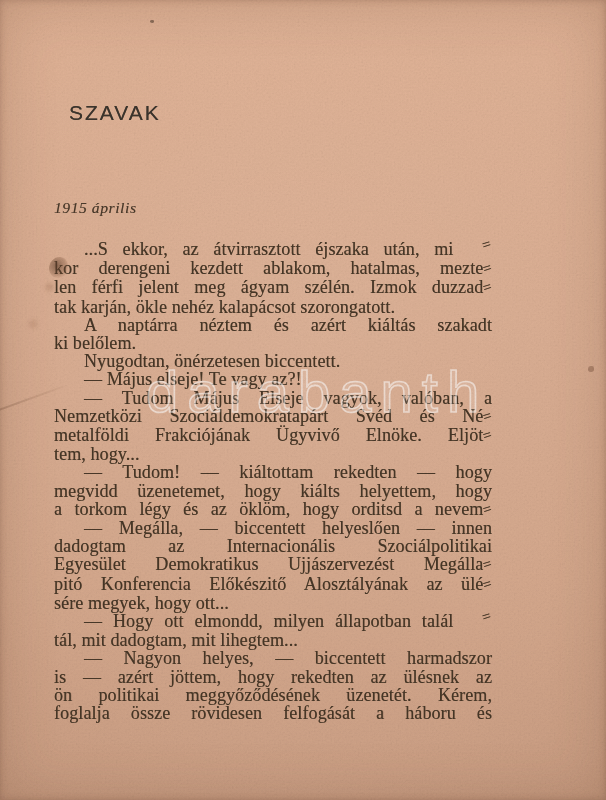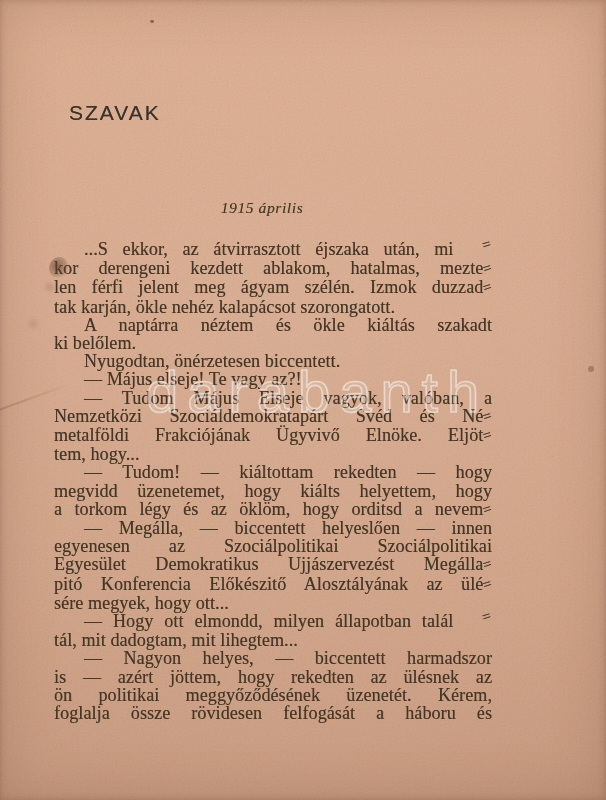--- a/index.html
+++ b/index.html
@@ -38,21 +38,21 @@
     font-size: 21px;
     line-height: 21px;
     letter-spacing: 2px;
     color: #3b342c;
     text-shadow: 0 0 0.5px rgba(59,52,44,0.7);
   }
   .dateline {
     position: absolute;
     left: 54px; top: 199px;
     width: 416px;
-    text-align: center;
+    text-align: left;
     font-style: italic;
     font-size: 15.5px;
     letter-spacing: 0.6px;
     color: #49392a;
     text-shadow: 0.2px 0.2px 0 rgba(73,57,42,0.5);
   }
   .bodytext {
     position: absolute;
     left: 54px; top: 240px;
     width: 438px;
@@ -137,33 +137,33 @@
 
   <h1 class="title">SZAVAK</h1>
 
   <div class="dateline">1915 április</div>
 
   <div class="bodytext">
       <div class="line just ind">...S ekkor, az átvirrasztott éjszaka után, mi<span class="hyp">=</span></div>
       <div class="line just">kor derengeni kezdett ablakom, hatalmas, mezte<span class="hyp">=</span></div>
       <div class="line just">len férfi jelent meg ágyam szélén. Izmok duzzad<span class="hyp">=</span></div>
       <div class="line">tak karján, ökle nehéz kalapácsot szorongatott.</div>
-      <div class="line just ind">A naptárra néztem és ökle kiáltás szakadt</div>
+      <div class="line just ind">A naptárra néztem és azért kiáltás szakadt</div>
       <div class="line">ki belőlem.</div>
       <div class="line ind">Nyugodtan, önérzetesen biccentett.</div>
       <div class="line ind">— Május elseje! Te vagy az?!</div>
       <div class="line just ind">— Tudom Május Elseje vagyok, valóban, a</div>
       <div class="line just">Nemzetközi Szociáldemokratapárt Svéd és Né<span class="hyp">=</span></div>
       <div class="line just">metalföldi Frakciójának Ügyvivő Elnöke. Eljöt<span class="hyp">=</span></div>
       <div class="line">tem, hogy...</div>
       <div class="line just ind">— Tudom! — kiáltottam rekedten — hogy</div>
       <div class="line just">megvidd üzenetemet, hogy kiálts helyettem, hogy</div>
       <div class="line just">a torkom légy és az öklöm, hogy orditsd a nevem<span class="hyp">=</span></div>
       <div class="line just ind">— Megálla, — biccentett helyeslően — innen</div>
-      <div class="line just">egyenesen az Szociálpolitikai Szociálpolitikai</div>
+      <div class="line just">dadogtam az Internacionális Szociálpolitikai</div>
       <div class="line just">Egyesület Demokratikus Ujjászervezést Megálla<span class="hyp">=</span></div>
       <div class="line just">pitó Konferencia Előkészitő Alosztályának az ülé<span class="hyp">=</span></div>
       <div class="line">sére megyek, hogy ott...</div>
       <div class="line just ind">— Hogy ott elmondd, milyen állapotban talál<span class="hyp">=</span></div>
       <div class="line">tál, mit dadogtam, mit lihegtem...</div>
       <div class="line just ind">— Nagyon helyes, — biccentett harmadszor</div>
       <div class="line just">is — azért jöttem, hogy rekedten az ülésnek az</div>
       <div class="line just">ön politikai meggyőződésének üzenetét. Kérem,</div>
       <div class="line just">foglalja össze rövidesen felfogását a háboru és</div>
     </div>

